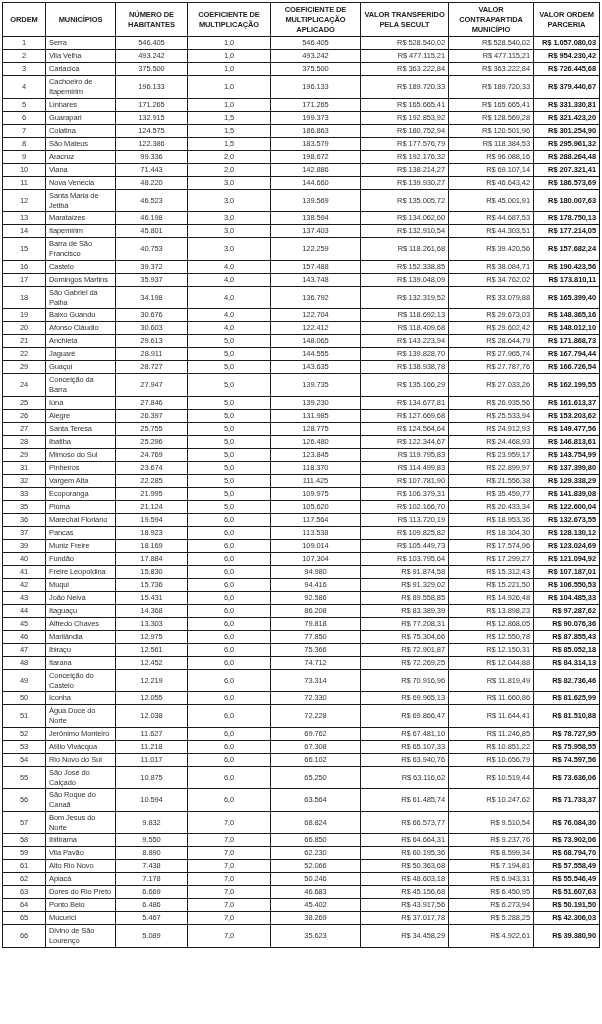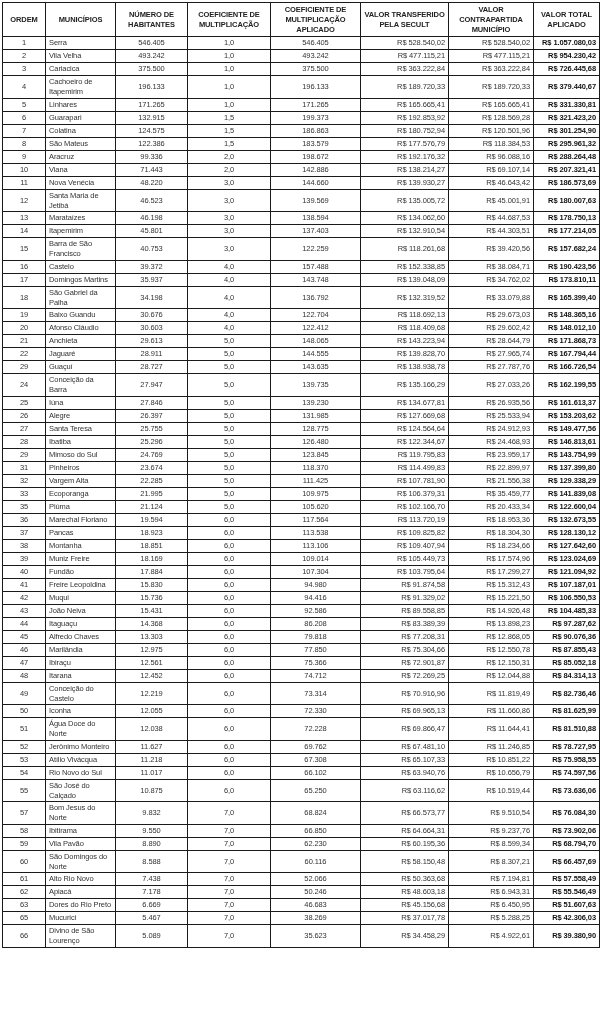--- a/index.html
+++ b/index.html
@@ -74,21 +74,21 @@
     </colgroup>
     <thead>
       <tr>
         <th>ORDEM</th>
         <th>MUNICÍPIOS</th>
         <th>NÚMERO DE HABITANTES</th>
         <th>COEFICIENTE DE MULTIPLICAÇÃO</th>
         <th>COEFICIENTE DE MULTIPLICAÇÃO APLICADO</th>
         <th>VALOR TRANSFERIDO PELA SECULT</th>
         <th>VALOR CONTRAPARTIDA MUNICÍPIO</th>
-        <th>VALOR TOTAL APLICADO</th>
+        <th>VALOR ORDEM PARCERIA</th>
       </tr>
     </thead>
     <tbody id="rows-body">
         <tr>
           <td class="ordem">1</td>
           <td class="municipio">Serra</td>
           <td class="habitantes">546.405</td>
           <td class="coef">1,0</td>
           <td class="coefap">546.405</td>
           <td class="money">R$ 528.540,02</td>
@@ -429,30 +429,20 @@
           <td class="ordem">37</td>
           <td class="municipio">Pancas</td>
           <td class="habitantes">18.923</td>
           <td class="coef">6,0</td>
           <td class="coefap">113.538</td>
           <td class="money">R$ 109.825,82</td>
           <td class="money">R$ 18.304,30</td>
           <td class="money total-col">R$ 128.130,12</td>
         </tr>
         <tr>
-          <td class="ordem">38</td>
-          <td class="municipio">Montanha</td>
-          <td class="habitantes">18.851</td>
-          <td class="coef">6,0</td>
-          <td class="coefap">113.106</td>
-          <td class="money">R$ 109.407,94</td>
-          <td class="money">R$ 18.234,66</td>
-          <td class="money total-col">R$ 127.642,60</td>
-        </tr>
-        <tr>
           <td class="ordem">39</td>
           <td class="municipio">Muniz Freire</td>
           <td class="habitantes">18.169</td>
           <td class="coef">6,0</td>
           <td class="coefap">109.014</td>
           <td class="money">R$ 105.449,73</td>
           <td class="money">R$ 17.574,96</td>
           <td class="money total-col">R$ 123.024,69</td>
         </tr>
         <tr>
@@ -609,20 +599,30 @@
           <td class="ordem">55</td>
           <td class="municipio">São José do Calçado</td>
           <td class="habitantes">10.875</td>
           <td class="coef">6,0</td>
           <td class="coefap">65.250</td>
           <td class="money">R$ 63.116,62</td>
           <td class="money">R$ 10.519,44</td>
           <td class="money total-col">R$ 73.636,06</td>
         </tr>
         <tr>
+          <td class="ordem">56</td>
+          <td class="municipio">São Roque do Canaã</td>
+          <td class="habitantes">10.594</td>
+          <td class="coef">6,0</td>
+          <td class="coefap">63.564</td>
+          <td class="money">R$ 61.485,74</td>
+          <td class="money">R$ 10.247,62</td>
+          <td class="money total-col">R$ 71.733,37</td>
+        </tr>
+        <tr>
           <td class="ordem">57</td>
           <td class="municipio">Bom Jesus do Norte</td>
           <td class="habitantes">9.832</td>
           <td class="coef">7,0</td>
           <td class="coefap">68.824</td>
           <td class="money">R$ 66.573,77</td>
           <td class="money">R$ 9.510,54</td>
           <td class="money total-col">R$ 76.084,30</td>
         </tr>
         <tr>
@@ -639,30 +639,20 @@
           <td class="ordem">59</td>
           <td class="municipio">Vila Pavão</td>
           <td class="habitantes">8.890</td>
           <td class="coef">7,0</td>
           <td class="coefap">62.230</td>
           <td class="money">R$ 60.195,36</td>
           <td class="money">R$ 8.599,34</td>
           <td class="money total-col">R$ 68.794,70</td>
         </tr>
         <tr>
-          <td class="ordem">60</td>
-          <td class="municipio">São Domingos do Norte</td>
-          <td class="habitantes">8.588</td>
-          <td class="coef">7,0</td>
-          <td class="coefap">60.116</td>
-          <td class="money">R$ 58.150,48</td>
-          <td class="money">R$ 8.307,21</td>
-          <td class="money total-col">R$ 66.457,69</td>
-        </tr>
-        <tr>
           <td class="ordem">61</td>
           <td class="municipio">Alto Rio Novo</td>
           <td class="habitantes">7.438</td>
           <td class="coef">7,0</td>
           <td class="coefap">52.066</td>
           <td class="money">R$ 50.363,68</td>
           <td class="money">R$ 7.194,81</td>
           <td class="money total-col">R$ 57.558,49</td>
         </tr>
         <tr>
@@ -677,20 +667,30 @@
         </tr>
         <tr>
           <td class="ordem">63</td>
           <td class="municipio">Dores do Rio Preto</td>
           <td class="habitantes">6.669</td>
           <td class="coef">7,0</td>
           <td class="coefap">46.683</td>
           <td class="money">R$ 45.156,68</td>
           <td class="money">R$ 6.450,95</td>
           <td class="money total-col">R$ 51.607,63</td>
+        </tr>
+        <tr>
+          <td class="ordem">64</td>
+          <td class="municipio">Ponto Belo</td>
+          <td class="habitantes">6.486</td>
+          <td class="coef">7,0</td>
+          <td class="coefap">45.402</td>
+          <td class="money">R$ 43.917,56</td>
+          <td class="money">R$ 6.273,94</td>
+          <td class="money total-col">R$ 50.191,50</td>
         </tr>
         <tr>
           <td class="ordem">65</td>
           <td class="municipio">Mucurici</td>
           <td class="habitantes">5.467</td>
           <td class="coef">7,0</td>
           <td class="coefap">38.269</td>
           <td class="money">R$ 37.017,78</td>
           <td class="money">R$ 5.288,25</td>
           <td class="money total-col">R$ 42.306,03</td>

